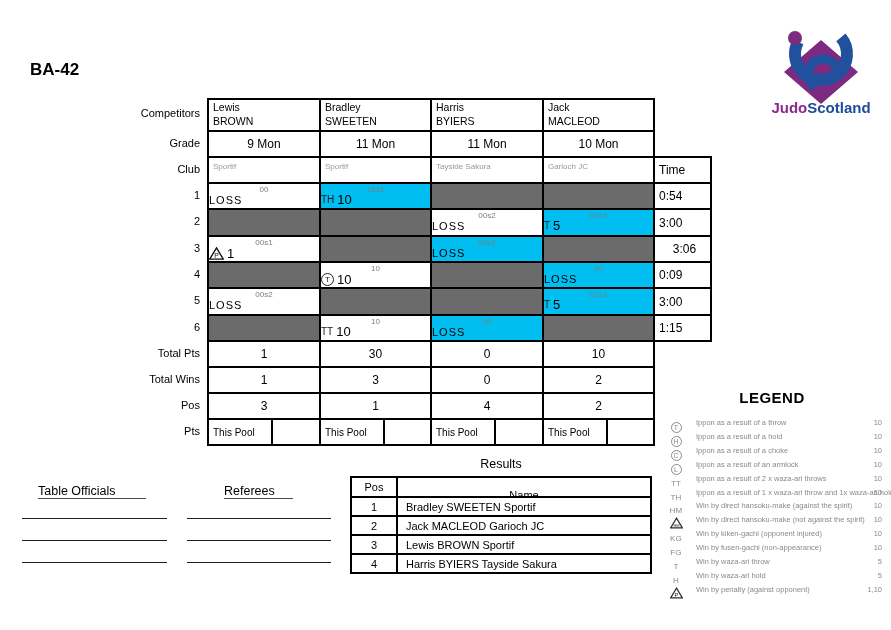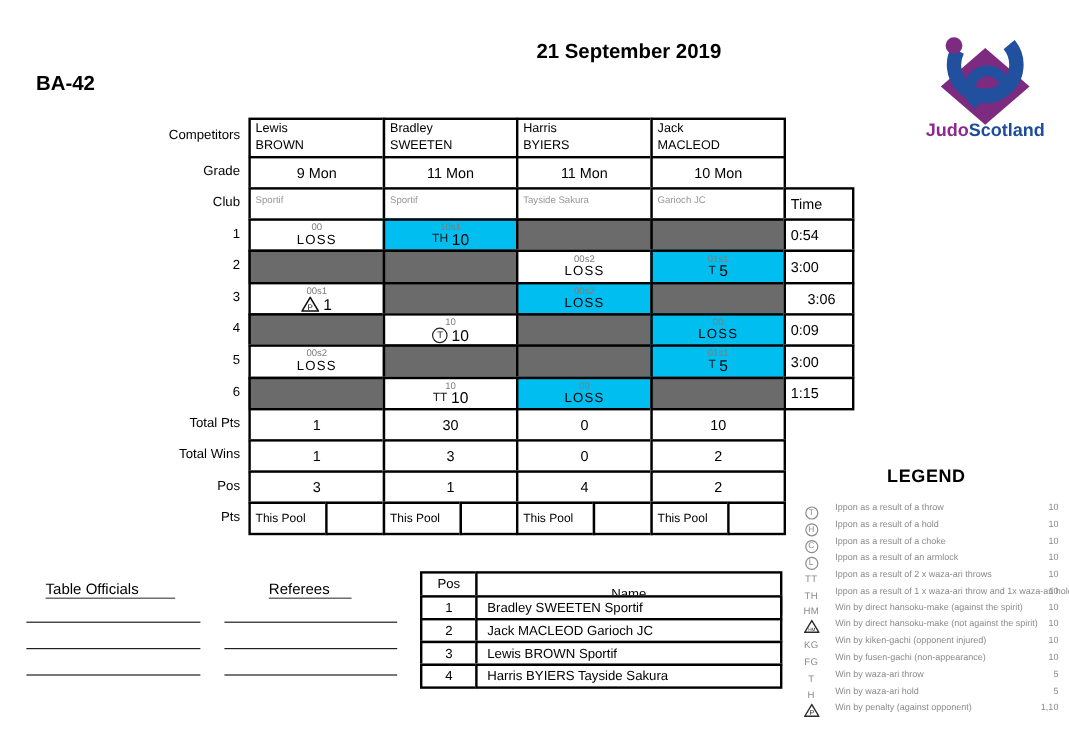--- a/index.html
+++ b/index.html
@@ -6,21 +6,21 @@
   #sheet{
     position:relative;width:891px;height:630px;background:#ffffff;overflow:hidden;
     font-family:"Liberation Sans", sans-serif;color:#000;
   }
   .hdr-line{position:absolute;font-size:17px;font-weight:600;white-space:nowrap;}
   
   .cell{position:absolute;box-sizing:border-box;border:2px solid #000;background:#fff;overflow:hidden;}
   .cell.gray{background:#6b6b6b;}
   .cell.blue{background:#00bff0;}
   .score-top{display:block;text-align:center;font-size:8px;line-height:9px;color:#7d7d7d;margin-top:1px;}
-  .cell-mainline{display:flex;justify-content:center;align-items:center;gap:3px;line-height:12px;margin-top:0;}
+  .cell-mainline{display:flex;align-items:center;gap:3px;line-height:12px;margin-top:0;}
   .cell-sym{font-size:10px;color:#1a1a1a;}
   .cell-main{font-size:13px;}
   .cell-main.loss{font-size:11px;letter-spacing:1px;}
   .hdr-name{font-size:10.5px;line-height:13px;padding:1px 0 0 4px;white-space:nowrap;}
   .grade-cell,.total-cell{display:flex;align-items:center;justify-content:center;font-size:12px;}
   .club-cell{font-size:8px;color:#979797;padding:4px 0 0 4px;}
   .time-cell{font-size:12px;display:flex;align-items:center;padding-left:4px;}
   .thispool-cell{font-size:10px;display:flex;align-items:center;padding-left:4px;}
   .row-label{position:absolute;left:28px;width:172px;text-align:right;font-size:11px;white-space:nowrap;}
   
@@ -49,21 +49,20 @@
   .lg-val{position:absolute;right:2px;top:2px;font-size:7.5px;color:#8a8a8a;}
   
   #logo{position:absolute;left:766px;top:14px;width:110px;height:100px;}
 </style>
 </head>
 <body>
 
 <div id="sheet">
 
   <div class="hdr-line" style="left:30px;top:60px;">BA-42</div>
-  <div class="hdr-line" style="left:447px;top:33px;">21 September 2019</div>
 
   <svg id="logo" viewBox="0 0 110 100">
     <polygon points="55,26 92,58 55,90 18,58" fill="#7c2b80"></polygon>
     <circle cx="55" cy="40" r="26" fill="none" stroke="#20509e" stroke-width="12" stroke-dasharray="112 52" transform="rotate(-40 55 40)"></circle>
     <circle cx="57" cy="60" r="15" fill="none" stroke="#20509e" stroke-width="9" stroke-dasharray="58 37" transform="rotate(120 57 60)"></circle>
     <circle cx="29" cy="24" r="7" fill="#7c2b80"></circle>
     <text x="55" y="99" text-anchor="middle" font-size="15" font-weight="bold" font-family="Liberation Sans, sans-serif"><tspan id="logo-judo" fill="#8b2a8c">Judo</tspan><tspan id="logo-scotland" fill="#1e4b9b">Scotland</tspan></text>
   </svg>
 
   <div id="pool-grid">
@@ -273,20 +272,21 @@
       <div class="cell " style="left: 606px; top: 418px; width: 49px; height: 28px;"></div>
       <div class="row-label" style="top: 107px;">Competitors</div>
       <div class="row-label" style="top: 137px;">Grade</div>
       <div class="row-label" style="top: 163px;">Club</div>
       <div class="row-label" style="top: 347px;">Total Pts</div>
       <div class="row-label" style="top: 373px;">Total Wins</div>
       <div class="row-label" style="top: 399px;">Pos</div>
       <div class="row-label" style="top: 425px;">Pts</div>
     </div>
 
+  <div id="results-title">Results</div>
   <div id="results-table">
       <div class="rcell center" style="left: 350px; top: 476px; width: 48px; height: 22px;">Pos</div>
       <div class="rcell center" style="left: 396px; top: 476px; width: 256px; height: 37px;">Name</div>
       <div class="rcell center" style="left: 350px; top: 496px; width: 48px; height: 21px;">1</div>
       <div class="rcell name" style="left: 396px; top: 496px; width: 256px; height: 21px;">Bradley SWEETEN Sportif</div>
       <div class="rcell center" style="left: 350px; top: 515px; width: 48px; height: 21px;">2</div>
       <div class="rcell name" style="left: 396px; top: 515px; width: 256px; height: 21px;">Jack MACLEOD Garioch JC</div>
       <div class="rcell center" style="left: 350px; top: 534px; width: 48px; height: 21px;">3</div>
       <div class="rcell name" style="left: 396px; top: 534px; width: 256px; height: 21px;">Lewis BROWN Sportif</div>
       <div class="rcell center" style="left: 350px; top: 553px; width: 48px; height: 21px;">4</div>

